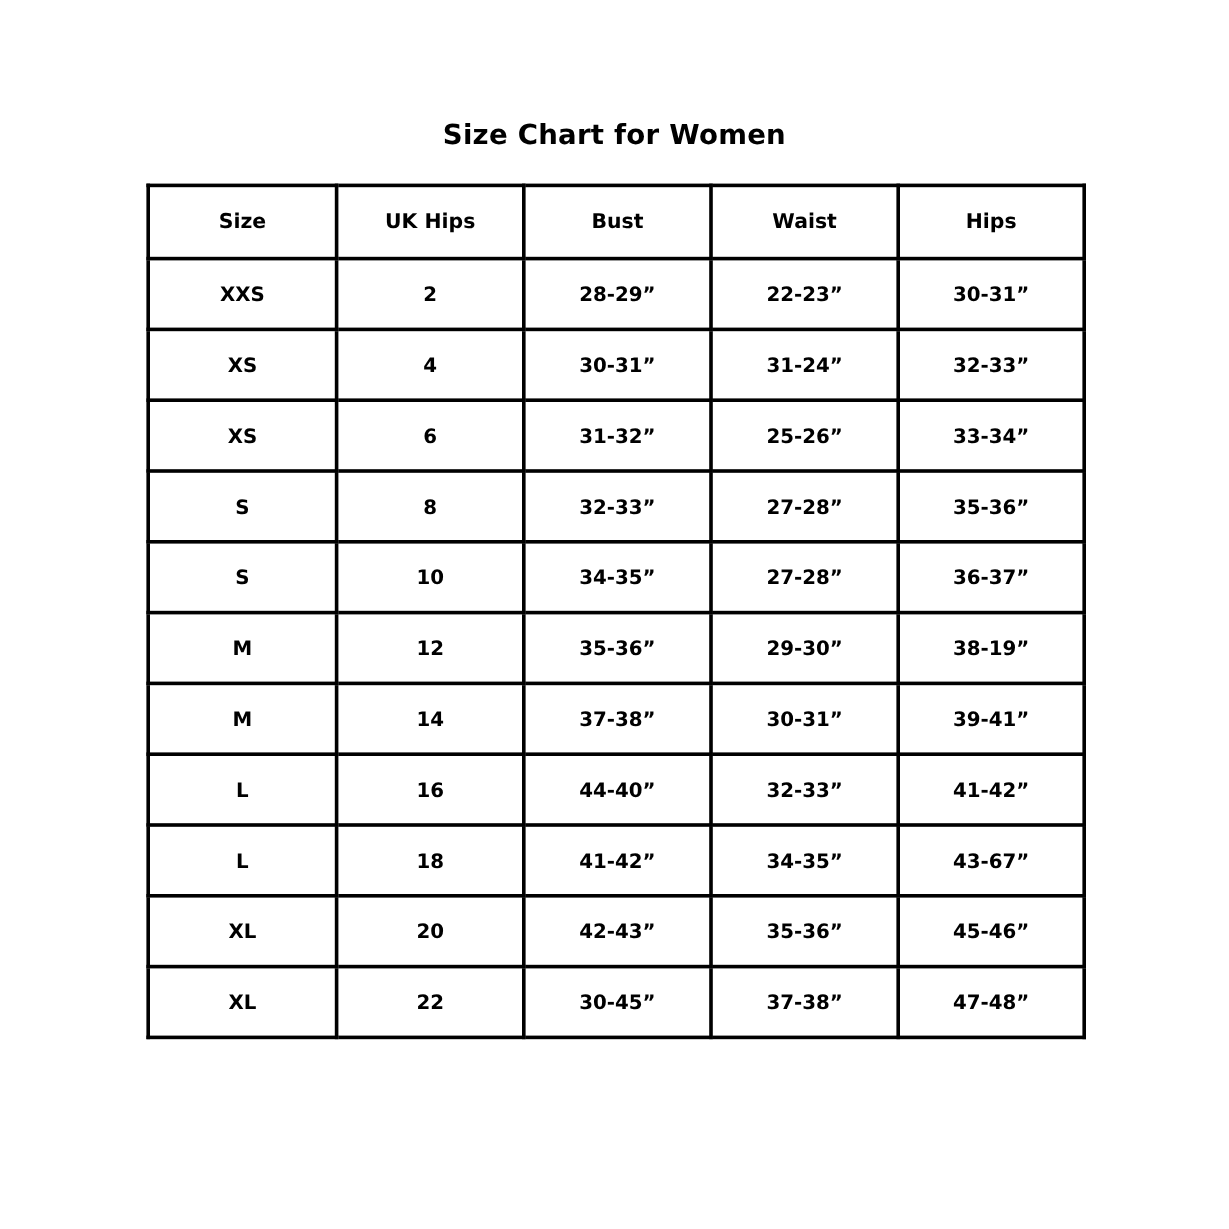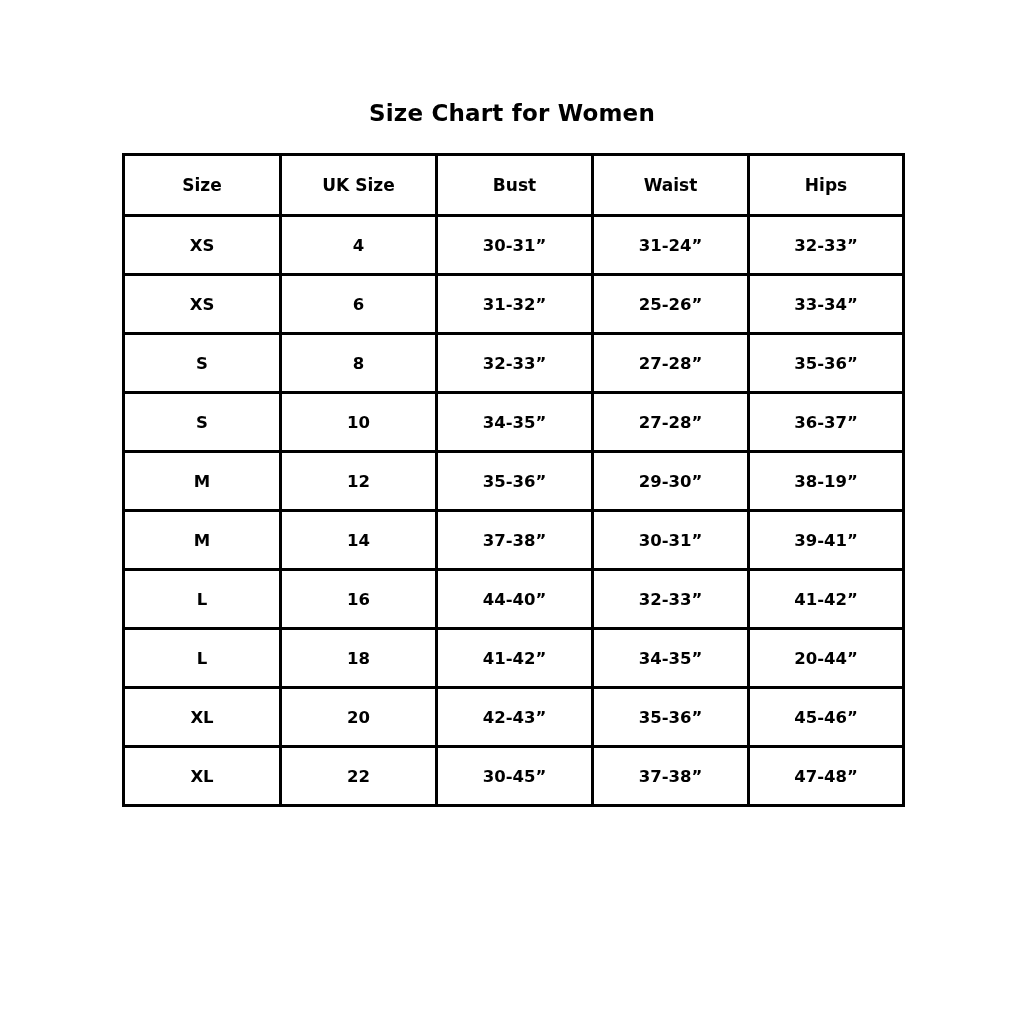--- a/index.html
+++ b/index.html
@@ -70,27 +70,34 @@
       <colgroup>
         <col class="c0">
           <col class="c1">
           <col class="c2">
           <col class="c3">
           <col class="c4">
       </colgroup>
       <thead>
         <tr>
           <th>Size</th>
-          <th>UK Size</th>
+          <th>UK Hips</th>
           <th>Bust</th>
           <th>Waist</th>
           <th>Hips</th>
         </tr>
       </thead>
       <tbody>
+        <tr>
+          <td>XXS</td>
+          <td>2</td>
+          <td>28-29”</td>
+          <td>22-23”</td>
+          <td>30-31”</td>
+        </tr>
         <tr>
           <td>XS</td>
           <td>4</td>
           <td>30-31”</td>
           <td>31-24”</td>
           <td>32-33”</td>
         </tr>
         <tr>
           <td>XS</td>
           <td>6</td>
@@ -131,21 +138,21 @@
           <td>16</td>
           <td>44-40”</td>
           <td>32-33”</td>
           <td>41-42”</td>
         </tr>
         <tr>
           <td>L</td>
           <td>18</td>
           <td>41-42”</td>
           <td>34-35”</td>
-          <td>20-44”</td>
+          <td>43-67”</td>
         </tr>
         <tr>
           <td>XL</td>
           <td>20</td>
           <td>42-43”</td>
           <td>35-36”</td>
           <td>45-46”</td>
         </tr>
         <tr>
           <td>XL</td>

